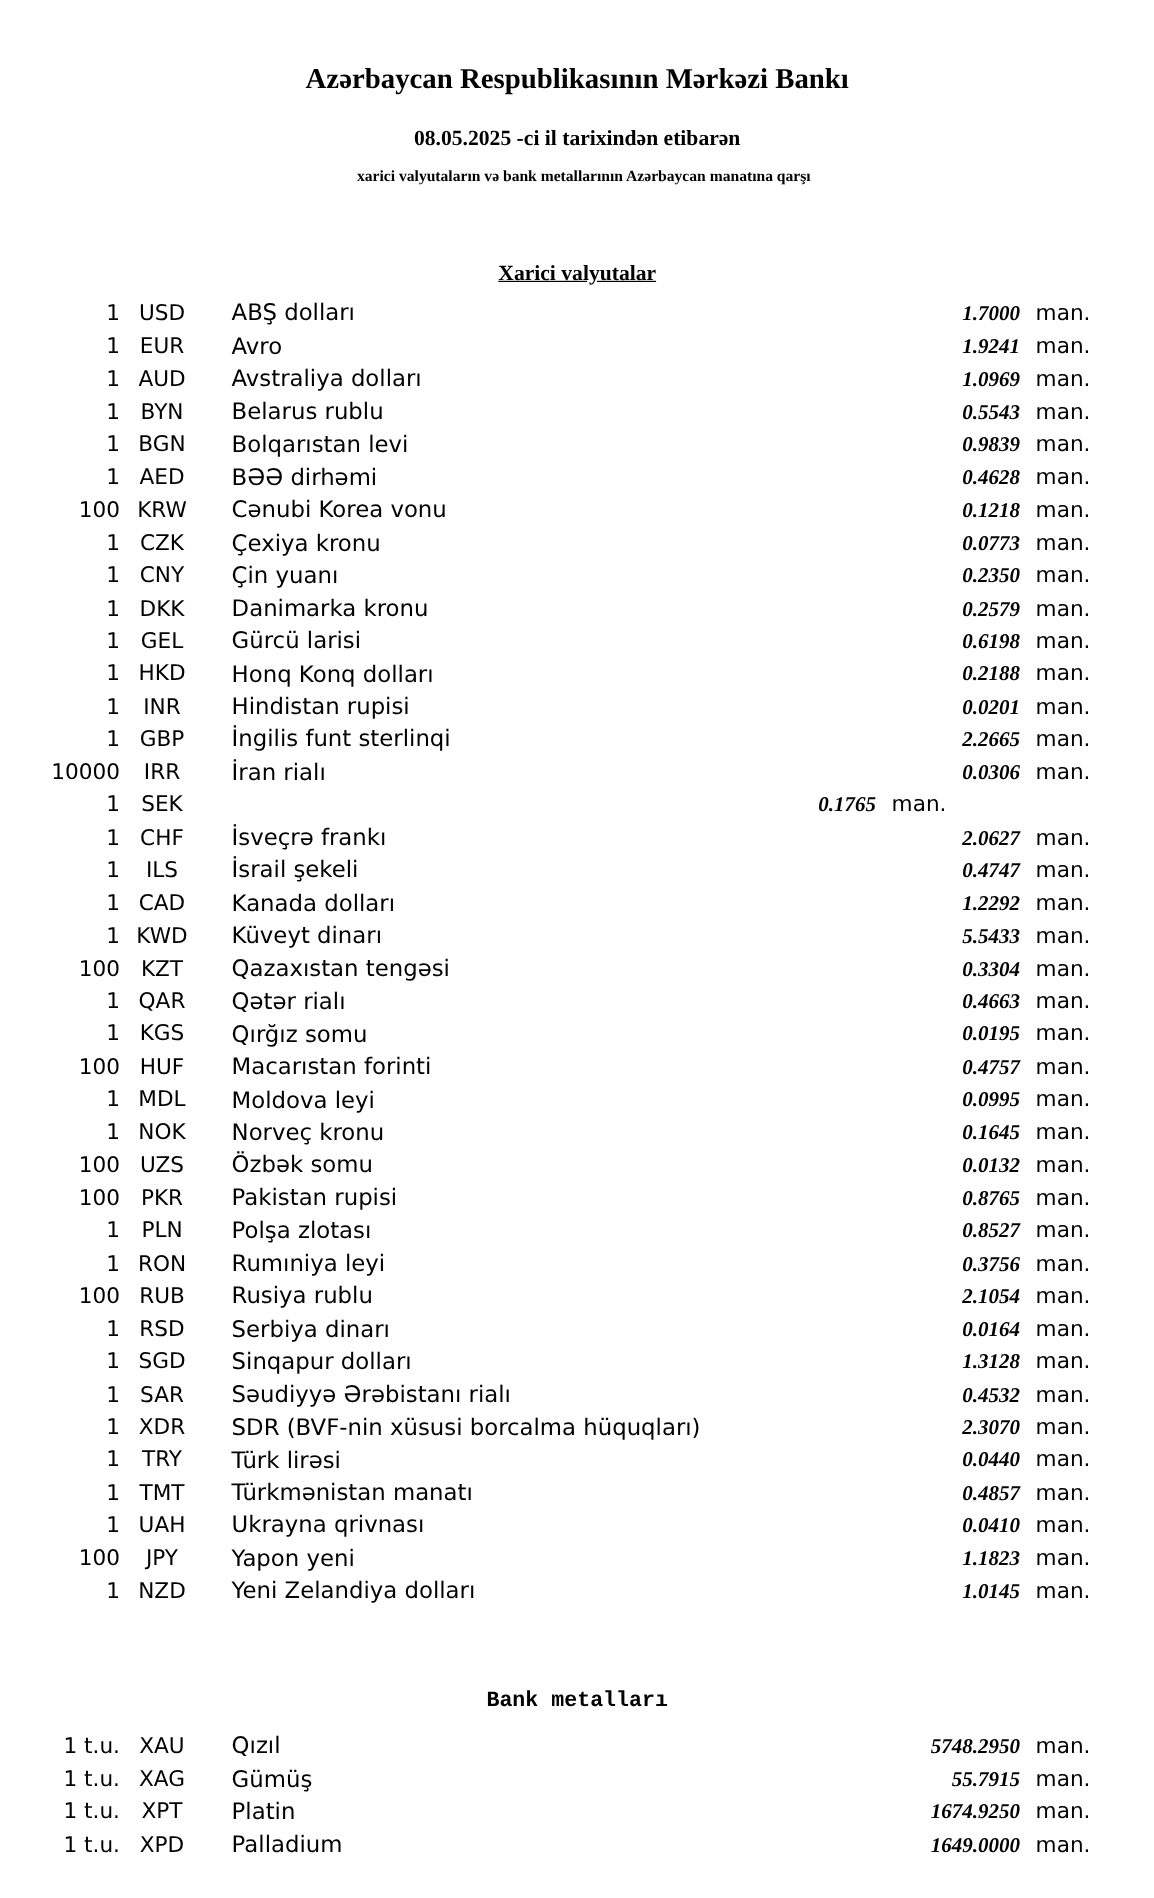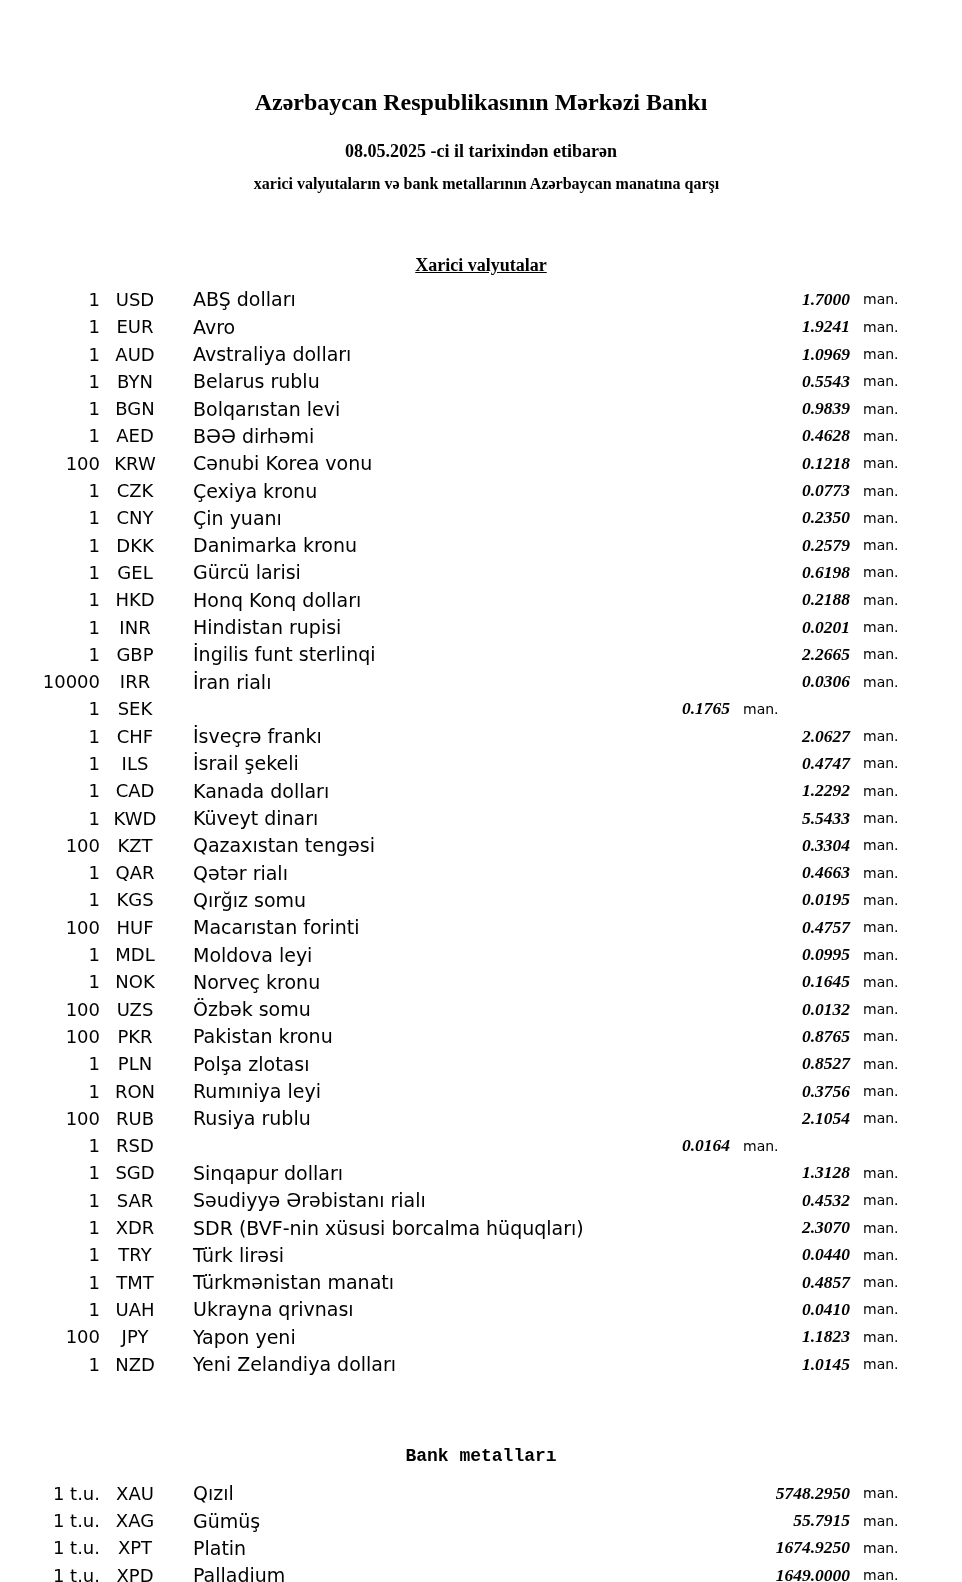--- a/index.html
+++ b/index.html
@@ -12,29 +12,28 @@
     color: #000000;
     overflow: hidden;
   }
   .page { width: 962px; padding-top: 52px; }
 
   header { text-align: center; font-family: "Liberation Serif", "DejaVu Serif", serif; }
   h1.title {
     font-size: 24px;
     font-weight: bold;
     line-height: 1.2;
-    margin-top: 36px;
   }
   .date-line {
     font-size: 18px;
     font-weight: bold;
     margin-top: 24px;
   }
   .subtitle {
-    font-size: 16px;
+    font-size: 13px;
     font-weight: bold;
     margin-top: 13px;
     padding-left: 11px;
   }
 
   h2.section-heading {
     text-align: center;
     font-family: "Liberation Serif", "DejaVu Serif", serif;
     font-size: 18px;
     font-weight: bold;
@@ -70,21 +69,21 @@
     text-align: right;
     font-family: "Liberation Serif", "DejaVu Serif", serif;
     font-style: italic;
     font-weight: bold;
     font-size: 17.5px;
     white-space: nowrap;
   }
   .row .unit {
     text-align: left;
     padding-left: 13px;
-    font-size: 14px;
+    font-size: 18px;
   }
 
   footer.disclaimer {
     margin-top: 58px;
     text-align: center;
     font-family: "Liberation Serif", "DejaVu Serif", serif;
     font-style: italic;
     font-size: 15.5px;
     padding: 0 20px;
   }
@@ -314,21 +313,21 @@
     <span class="qty">100</span>
     <span class="code">UZS</span>
     <span class="name">Özbək somu</span>
     <span class="rate">0.0132</span>
     <span class="unit">man.</span>
   </div>
 
   <div class="row">
     <span class="qty">100</span>
     <span class="code">PKR</span>
-    <span class="name">Pakistan kronu</span>
+    <span class="name">Pakistan rupisi</span>
     <span class="rate">0.8765</span>
     <span class="unit">man.</span>
   </div>
 
   <div class="row">
     <span class="qty">1</span>
     <span class="code">PLN</span>
     <span class="name">Polşa zlotası</span>
     <span class="rate">0.8527</span>
     <span class="unit">man.</span>
@@ -346,20 +345,21 @@
     <span class="qty">100</span>
     <span class="code">RUB</span>
     <span class="name">Rusiya rublu</span>
     <span class="rate">2.1054</span>
     <span class="unit">man.</span>
   </div>
 
   <div class="row">
     <span class="qty">1</span>
     <span class="code">RSD</span>
+    <span class="name">Serbiya dinarı</span>
     <span class="rate">0.0164</span>
     <span class="unit">man.</span>
   </div>
 
   <div class="row">
     <span class="qty">1</span>
     <span class="code">SGD</span>
     <span class="name">Sinqapur dolları</span>
     <span class="rate">1.3128</span>
     <span class="unit">man.</span>

